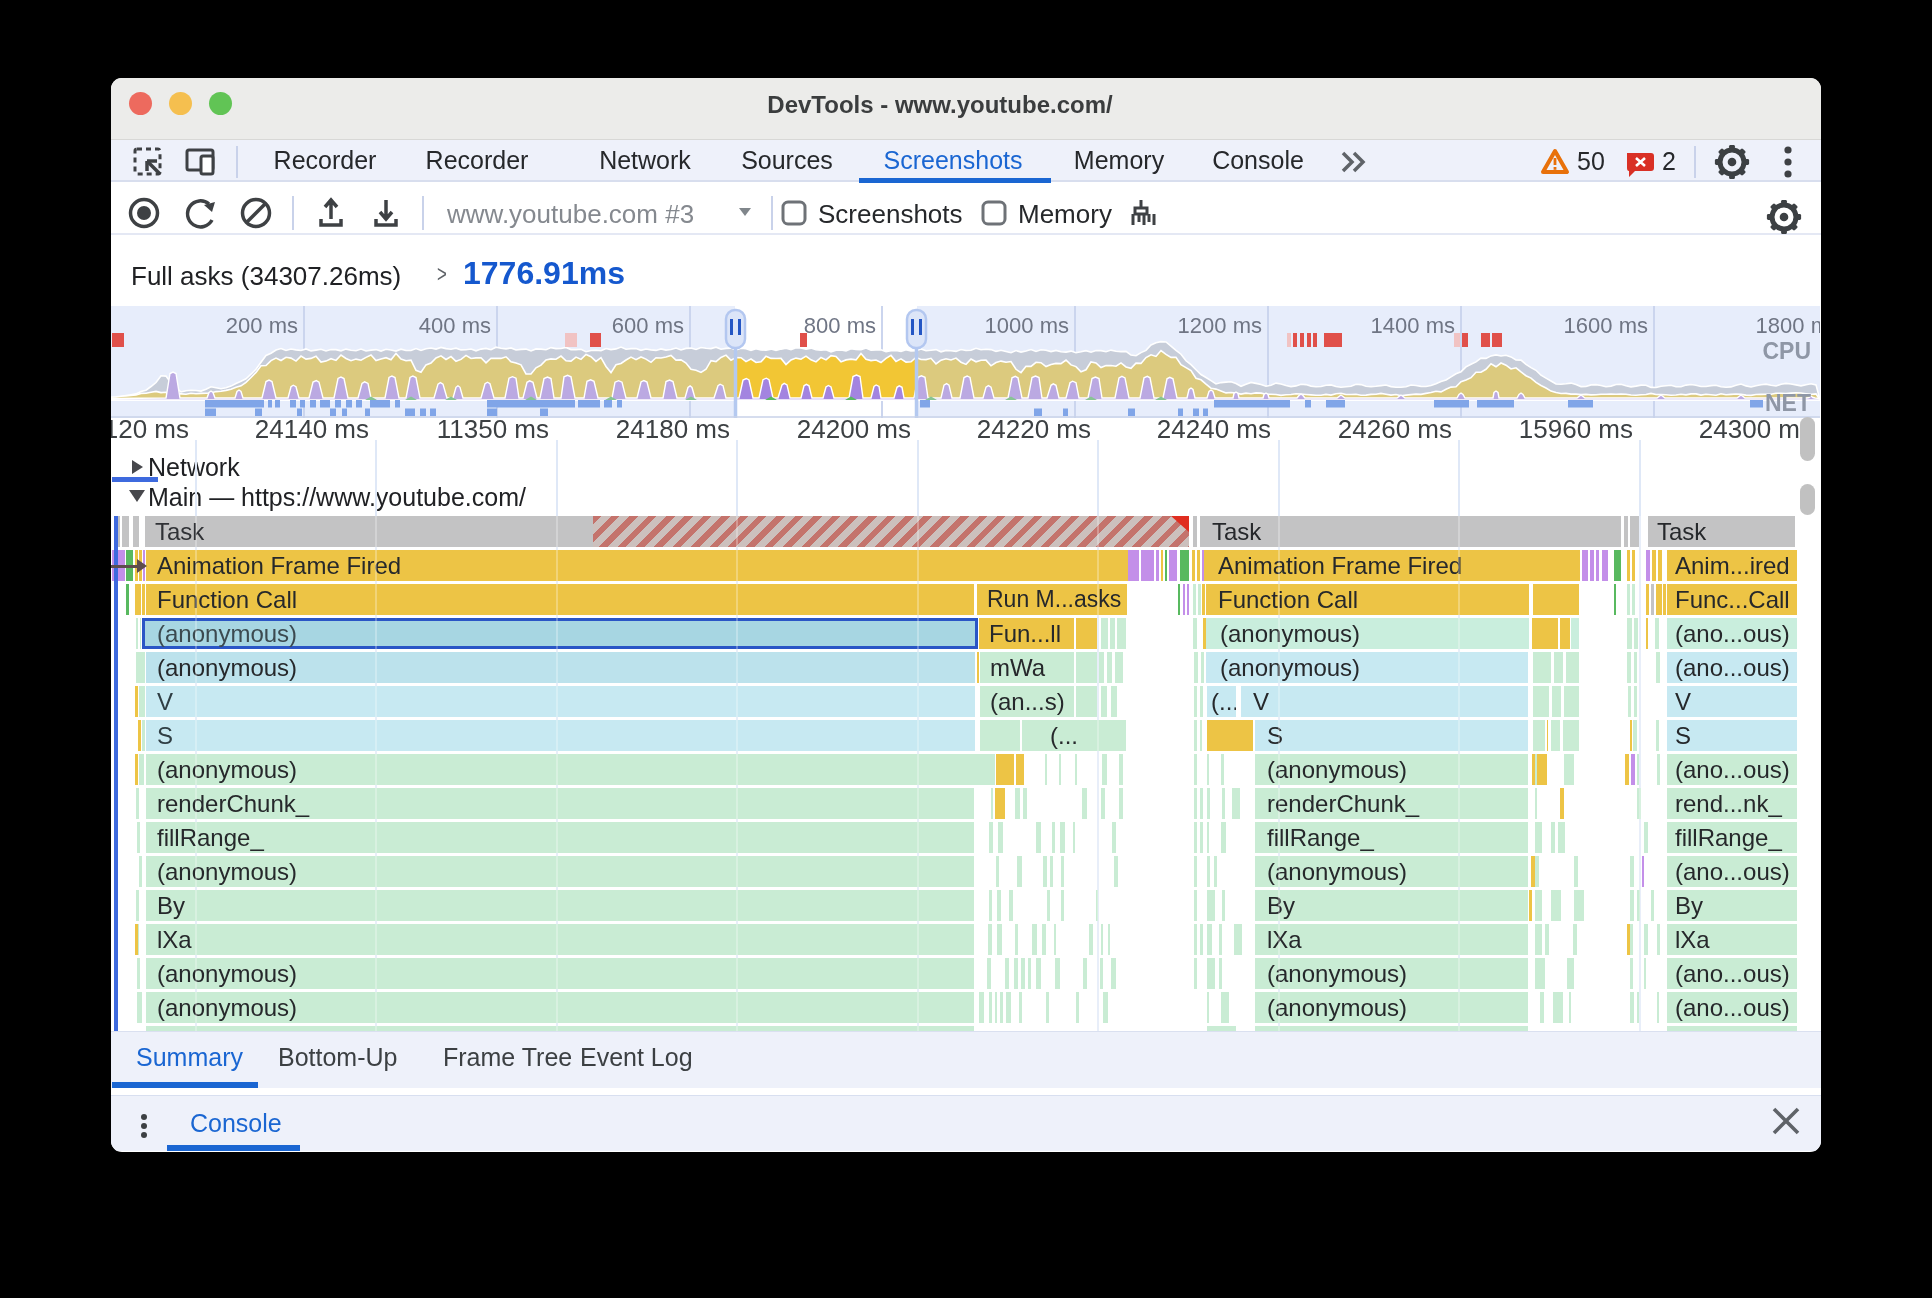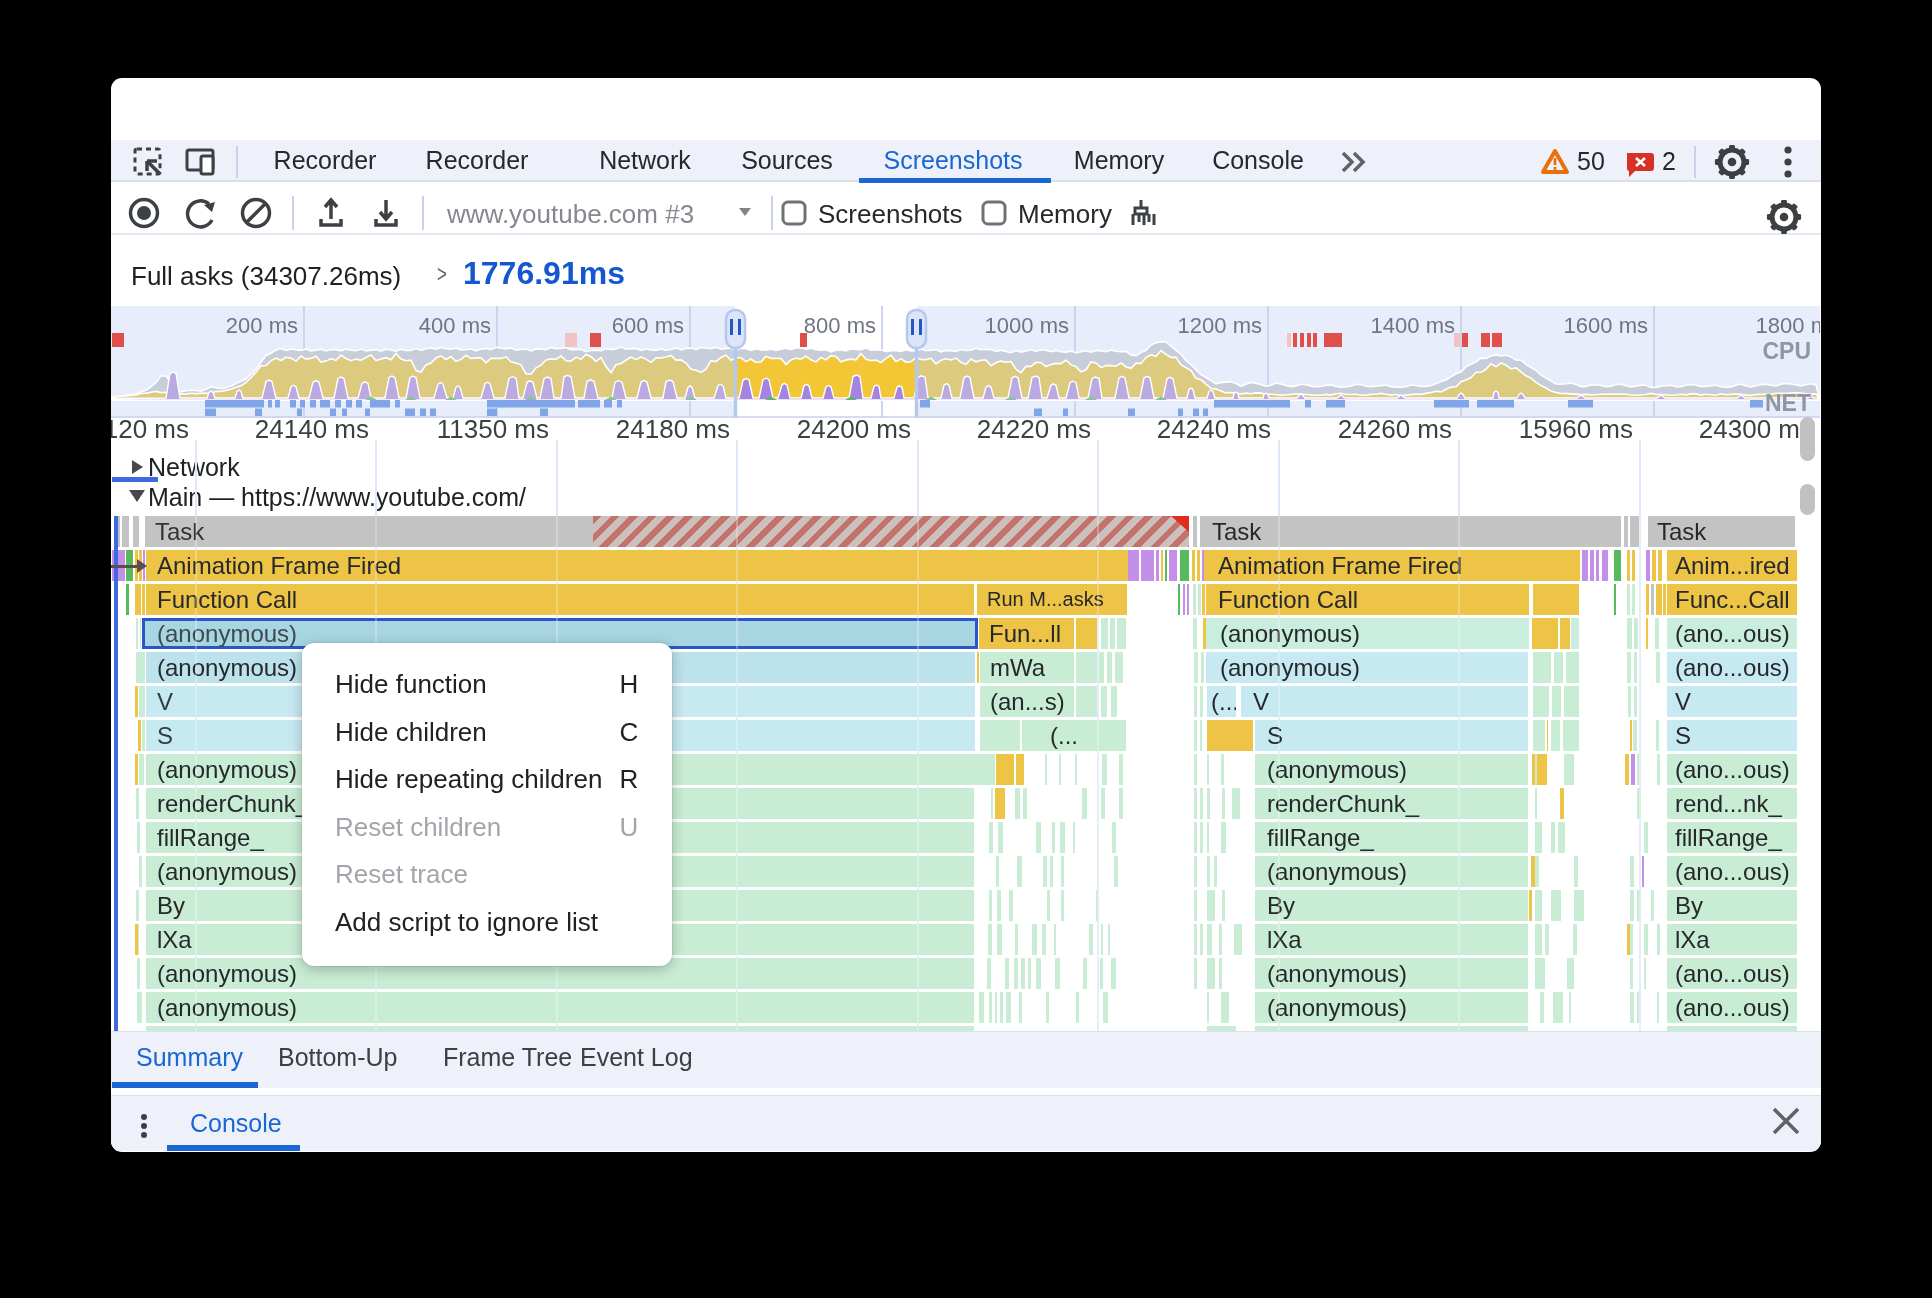--- a/index.html
+++ b/index.html
@@ -1,14 +1,20 @@
 <!DOCTYPE html>
 <html><head><meta charset="utf-8"><style>html,body{margin:0;padding:0;background:#000;}*{box-sizing:border-box;font-family:"Liberation Sans",sans-serif;}</style></head><body>
 <div style="position:relative;width:1932px;height:1298px;background:#000;overflow:hidden">
 <div style="position:absolute;left:111px;top:78px;width:1710px;height:1074px;background:#ffffff;border-radius:11px;overflow:hidden">
+<div style="position:absolute;left:0;top:0;width:100%;height:62px;background:#ececea;border-bottom:1px solid #d8d8d6">
+        <div style="position:absolute;left:18px;top:14px;width:23px;height:23px;border-radius:50%;background:#ed6a5e"></div>
+        <div style="position:absolute;left:58px;top:14px;width:23px;height:23px;border-radius:50%;background:#f5bf4f"></div>
+        <div style="position:absolute;left:98px;top:14px;width:23px;height:23px;border-radius:50%;background:#61c455"></div>
+        <div style="position:absolute;left:0;top:0;width:100%;height:62px;display:flex;align-items:center;justify-content:center;font-size:24px;font-weight:bold;color:#3b3d3e;transform:translate(-26px,-4px)">DevTools - www.youtube.com/</div>
+      </div>
 <div style="position:absolute;left:0;top:62px;width:100%;height:42px;background:#eef1fa;border-bottom:2px solid #d8deee"></div>
 <div style="position:absolute;left:124px;top:68px;width:180px;text-align:center;font-size:25px;color:#26282b">Recorder</div>
 <div style="position:absolute;left:276px;top:68px;width:180px;text-align:center;font-size:25px;color:#26282b">Recorder</div>
 <div style="position:absolute;left:444px;top:68px;width:180px;text-align:center;font-size:25px;color:#26282b">Network</div>
 <div style="position:absolute;left:586px;top:68px;width:180px;text-align:center;font-size:25px;color:#26282b">Sources</div>
 <div style="position:absolute;left:752px;top:68px;width:180px;text-align:center;font-size:25px;color:#1a66d2">Screenshots</div>
 <div style="position:absolute;left:918px;top:68px;width:180px;text-align:center;font-size:25px;color:#26282b">Memory</div>
 <div style="position:absolute;left:1057px;top:68px;width:180px;text-align:center;font-size:25px;color:#26282b">Console</div>
 <div style="position:absolute;left:748px;top:100px;width:192px;height:5px;background:#1a66d2;z-index:3"></div>
 <div style="position:absolute;left:1466px;top:69px;font-size:25px;color:#26282b">50</div>
@@ -271,21 +277,21 @@
       </div>
 <div style="position:absolute;left:1px;top:472px;width:13px;height:31px;background:#c38fe9;z-index:2;overflow:hidden"></div>
 <div style="position:absolute;left:15px;top:472px;width:7px;height:31px;background:#58b95f;z-index:2;overflow:hidden"></div>
 <div style="position:absolute;left:24px;top:472px;width:3px;height:31px;background:#edc445;z-index:2;overflow:hidden"></div>
 <div style="position:absolute;left:28px;top:472px;width:3px;height:31px;background:#edc445;z-index:2;overflow:hidden"></div>
 <div style="position:absolute;left:32px;top:472px;width:2px;height:31px;background:#c38fe9;z-index:2;overflow:hidden"></div>
 <div style="position:absolute;left:35px;top:506px;width:828px;height:31px;background:#edc445;z-index:2;overflow:hidden">
         <span style="display:flex;align-items:center;height:100%;padding-left:11px;font-size:24px;color:#26282b;white-space:nowrap;overflow:hidden">Function Call</span>
       </div>
 <div style="position:absolute;left:866px;top:506px;width:150px;height:31px;background:#edc445;z-index:2;overflow:hidden">
-        <span style="display:flex;align-items:center;height:100%;padding-left:10px;font-size:20px;color:#26282b;white-space:nowrap;overflow:hidden">Run M...asks</span>
+        <span style="display:flex;align-items:center;height:100%;padding-left:10px;font-size:23px;color:#26282b;white-space:nowrap;overflow:hidden">Run M...asks</span>
       </div>
 <div style="position:absolute;left:1067px;top:506px;width:2px;height:31px;background:#58b95f;z-index:2;overflow:hidden"></div>
 <div style="position:absolute;left:1072px;top:506px;width:2px;height:31px;background:#c38fe9;z-index:2;overflow:hidden"></div>
 <div style="position:absolute;left:1076px;top:506px;width:2px;height:31px;background:#c38fe9;z-index:2;overflow:hidden"></div>
 <div style="position:absolute;left:1082px;top:506px;width:3px;height:31px;background:#c9ecd4;z-index:2;overflow:hidden"></div>
 <div style="position:absolute;left:1087px;top:506px;width:3px;height:31px;background:#c9ecd4;z-index:2;overflow:hidden"></div>
 <div style="position:absolute;left:1091px;top:506px;width:3px;height:31px;background:#edc445;z-index:2;overflow:hidden"></div>
 <div style="position:absolute;left:1095px;top:506px;width:323px;height:31px;background:#edc445;z-index:2;overflow:hidden">
         <span style="display:flex;align-items:center;height:100%;padding-left:12px;font-size:24px;color:#26282b;white-space:nowrap;overflow:hidden">Function Call</span>
       </div>
@@ -628,32 +634,20 @@
 <div style="position:absolute;left:26px;top:914px;width:5px;height:31px;background:#c9ecd4;z-index:2;overflow:hidden"></div>
 <div style="position:absolute;left:35px;top:948px;width:828px;height:5px;background:#c9ecd4;z-index:2;overflow:hidden"></div>
 <div style="position:absolute;left:1144px;top:948px;width:273px;height:5px;background:#c9ecd4;z-index:2;overflow:hidden"></div>
 <div style="position:absolute;left:1556px;top:948px;width:130px;height:5px;background:#c9ecd4;z-index:2;overflow:hidden"></div>
 <div style="position:absolute;left:1096px;top:948px;width:29px;height:5px;background:#c9ecd4;z-index:2;overflow:hidden"></div>
 <div style="position:absolute;left:3px;top:438px;width:4px;height:515px;background:#3e6ade;z-index:6"></div>
 <div style="position:absolute;left:0px;top:487px;width:28px;height:3px;background:#5d4d4d;z-index:7"></div>
 <div style="position:absolute;left:26px;top:481px;width:0;height:0;border-left:10px solid #5d4d4d;border-top:7px solid transparent;border-bottom:7px solid transparent;z-index:7"></div>
 <div style="position:absolute;left:1689px;top:339px;width:15px;height:44px;background:#c1c1c1;border-radius:8px"></div>
 <div style="position:absolute;left:1689px;top:406px;width:15px;height:31px;background:#c1c1c1;border-radius:8px"></div>
-<div style="position:absolute;left:191px;top:565px;width:370px;height:323px;background:#ffffff;border-radius:12px;box-shadow:0 3px 14px rgba(0,0,0,0.25),0 0 0 1px rgba(0,0,0,0.05);z-index:20">
-        <div style="position:absolute;left:33px;top:26px;font-size:26px;color:#202124;white-space:nowrap">Hide function</div>
-        <div style="position:absolute;left:314px;top:26px;width:26px;text-align:center;font-size:26px;color:#202124">H</div>
-        <div style="position:absolute;left:33px;top:74px;font-size:26px;color:#202124;white-space:nowrap">Hide children</div>
-        <div style="position:absolute;left:314px;top:74px;width:26px;text-align:center;font-size:26px;color:#202124">C</div>
-        <div style="position:absolute;left:33px;top:121px;font-size:26px;color:#202124;white-space:nowrap">Hide repeating children</div>
-        <div style="position:absolute;left:314px;top:121px;width:26px;text-align:center;font-size:26px;color:#202124">R</div>
-        <div style="position:absolute;left:33px;top:169px;font-size:26px;color:#a2a6ab;white-space:nowrap">Reset children</div>
-        <div style="position:absolute;left:314px;top:169px;width:26px;text-align:center;font-size:26px;color:#a2a6ab">U</div>
-        <div style="position:absolute;left:33px;top:216px;font-size:26px;color:#a2a6ab;white-space:nowrap">Reset trace</div>
-        <div style="position:absolute;left:33px;top:264px;font-size:26px;color:#202124;white-space:nowrap">Add script to ignore list</div>
-      </div>
 <div style="position:absolute;left:0;top:953px;width:100%;height:57px;background:#eef1fa;border-top:1px solid #dae0f0"></div>
 <div style="position:absolute;left:25px;top:965px;font-size:25px;color:#1a66d2">Summary</div>
 <div style="position:absolute;left:1px;top:1004px;width:146px;height:6px;background:#1a66d2"></div>
 <div style="position:absolute;left:167px;top:965px;font-size:25px;color:#3c4043">Bottom-Up</div>
 <div style="position:absolute;left:332px;top:965px;font-size:25px;color:#3c4043">Frame Tree</div>
 <div style="position:absolute;left:469px;top:965px;font-size:25px;color:#3c4043">Event Log</div>
 <div style="position:absolute;left:0;top:1010px;width:100%;height:7px;background:#ffffff"></div>
 <div style="position:absolute;left:0;top:1017px;width:100%;height:56px;background:#eef1fa;border-top:1px solid #d8dff0"></div>
 <div style="position:absolute;left:30px;top:1036px;width:6px;height:6px;border-radius:50%;background:#3c4043"></div>
 <div style="position:absolute;left:30px;top:1045px;width:6px;height:6px;border-radius:50%;background:#3c4043"></div>

